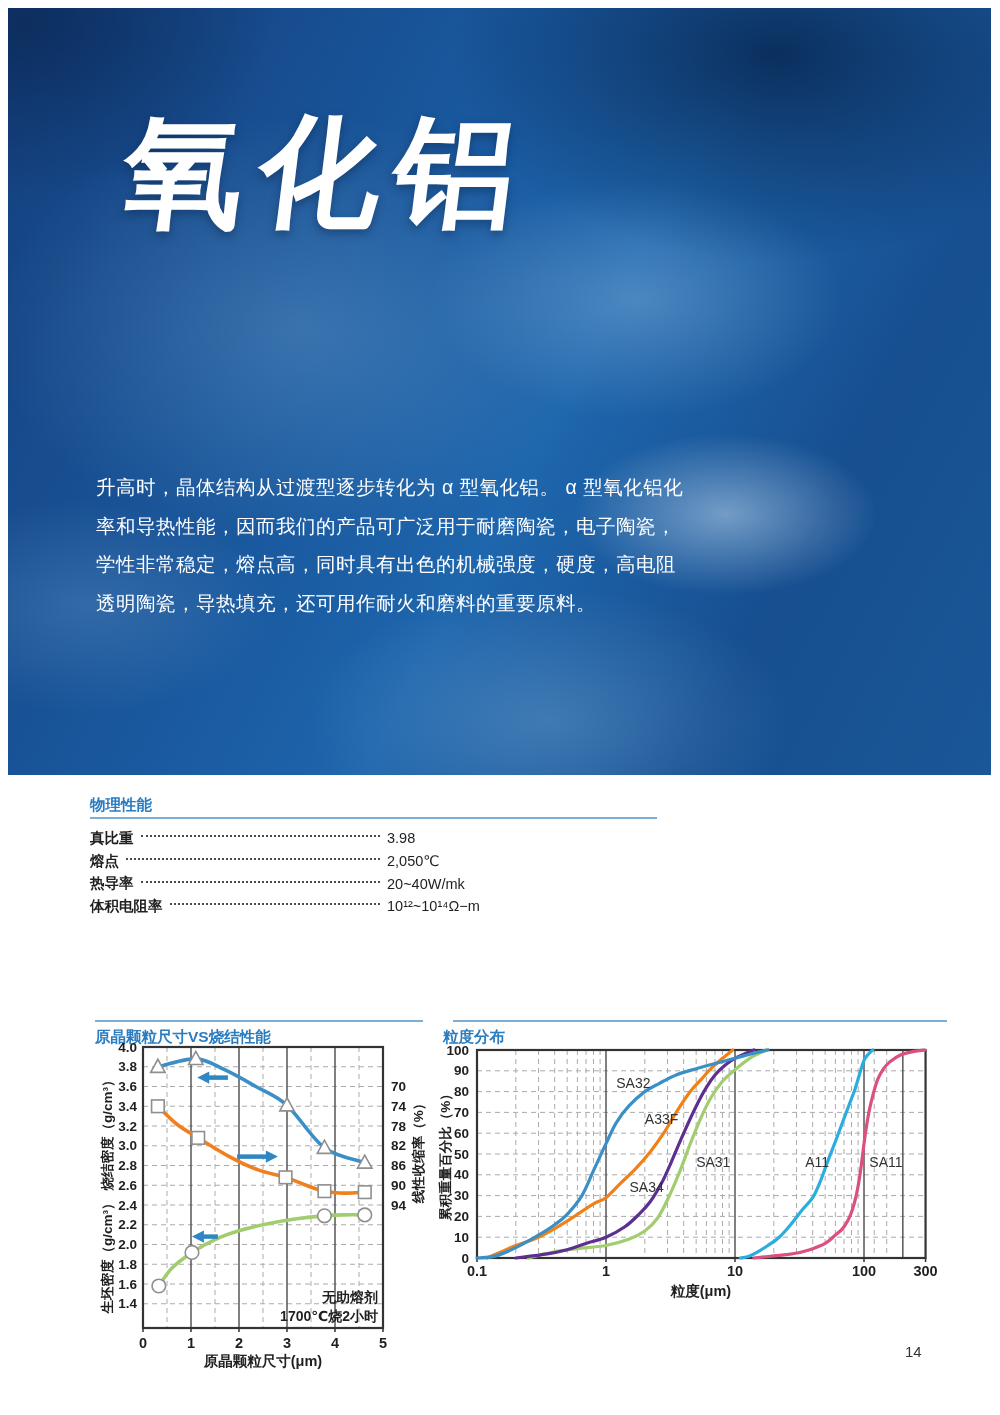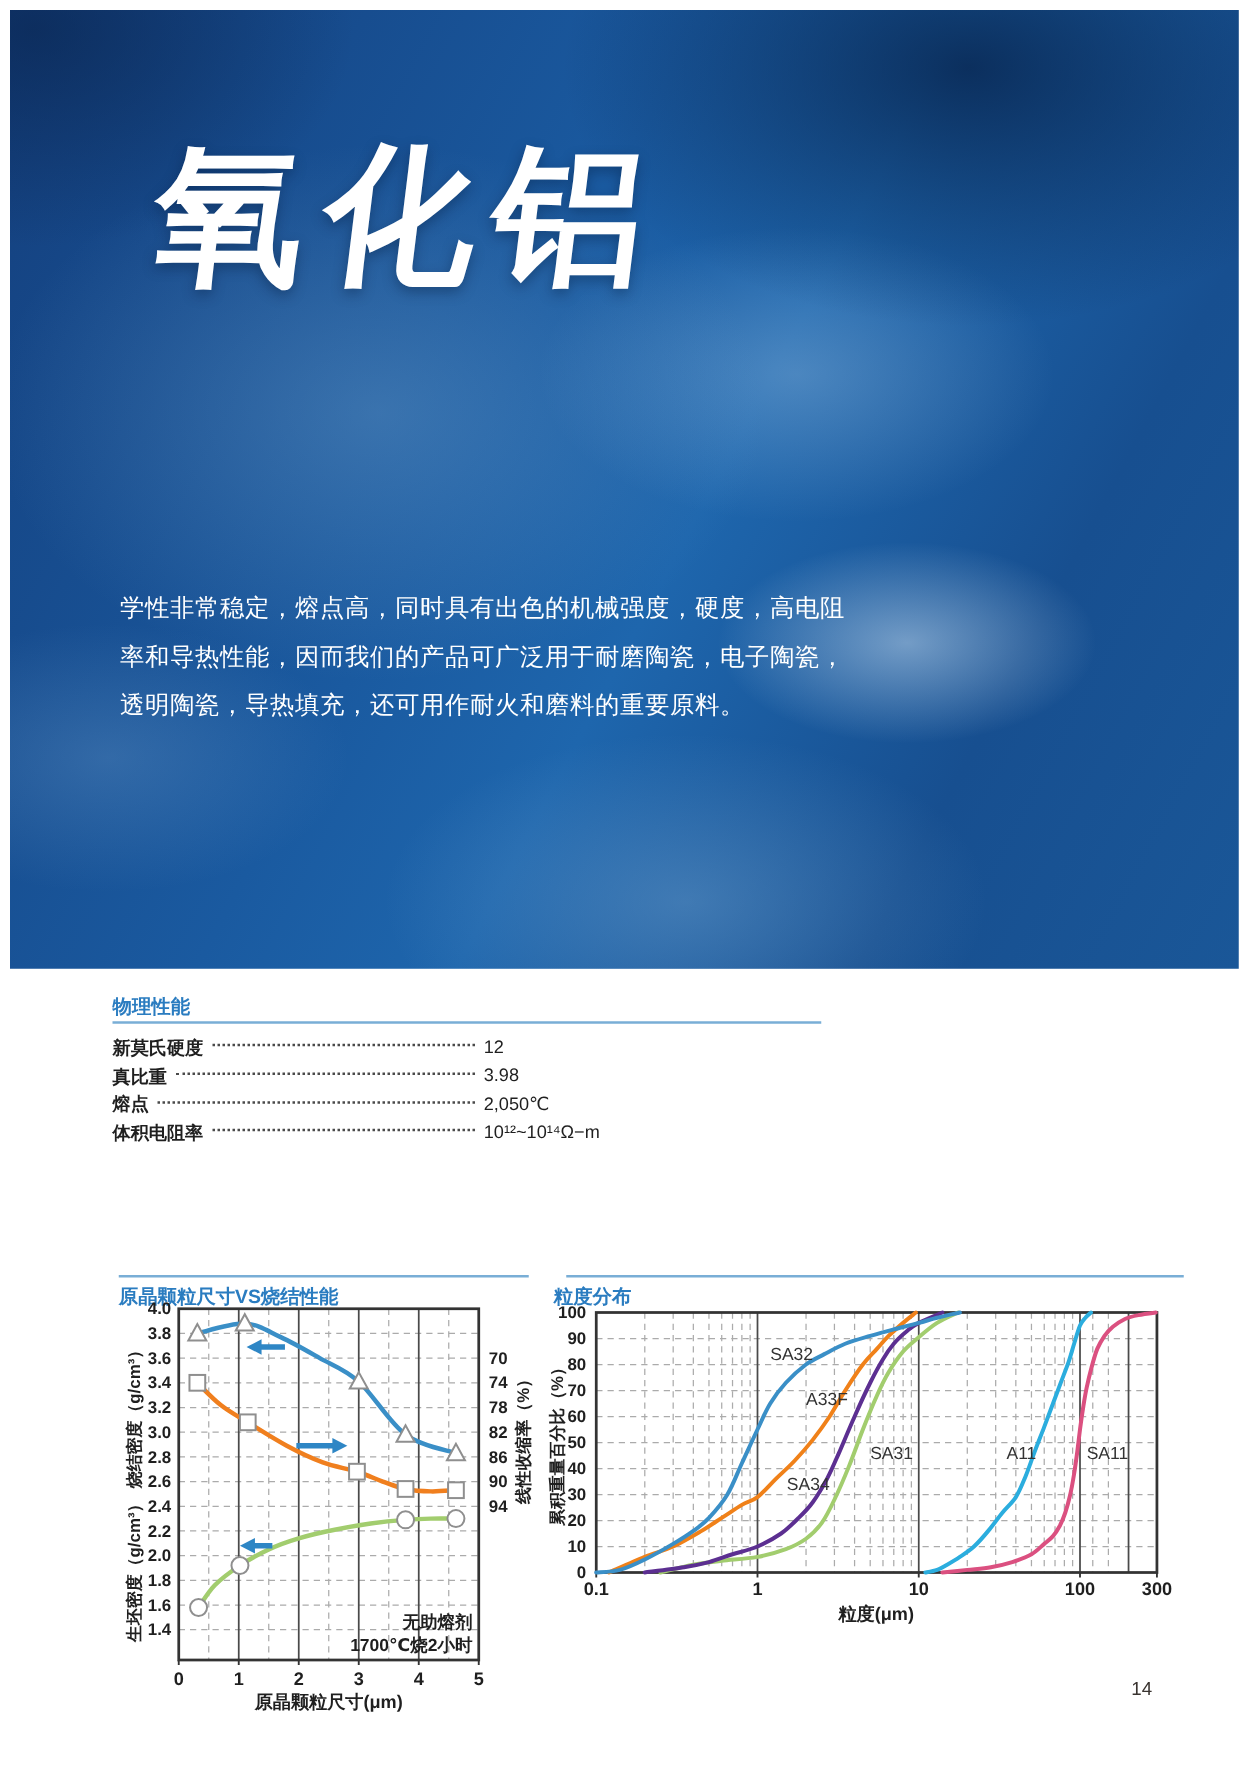--- a/index.html
+++ b/index.html
@@ -35,50 +35,51 @@
   .chartHead{top:995px;margin-top:32px;}
   .pageNum{left:905px;top:1343px;width:50px;font-size:15px;color:#3a3430;}
   svg text{font-family:"Liberation Sans","DejaVu Sans",sans-serif;}
 </style>
 </head>
 <body>
 
 <div class="abs hero">
   <div class="abs heroTitle">氧化铝</div>
   <div class="abs heroPara">
+    <div>升高时，晶体结构从过渡型逐步转化为 α 型氧化铝。 α 型氧化铝化</div>
+    <div>率和导热性能，因而我们的产品可广泛用于耐磨陶瓷，电子陶瓷，</div>
     <div>学性非常稳定，熔点高，同时具有出色的机械强度，硬度，高电阻</div>
-    <div>率和导热性能，因而我们的产品可广泛用于耐磨陶瓷，电子陶瓷，</div>
     <div>透明陶瓷，导热填充，还可用作耐火和磨料的重要原料。</div>
   </div>
 </div>
 
 <div class="abs secHead" style="left:90px;top:795px;">物理性能</div>
 <div class="abs rule" style="left:90px;top:817px;width:567px;"></div>
 
 <div class="abs props">
   <div class="prow">
     <div class="pleft">
-        <span class="plabel">新莫氏硬度</span>
-        <span class="pleader"></span>
-      </div>
-    <span class="pvalue">12</span>
-  </div>
-  <div class="prow">
-    <div class="pleft">
         <span class="plabel">真比重</span>
         <span class="pleader"></span>
       </div>
     <span class="pvalue">3.98</span>
   </div>
   <div class="prow">
     <div class="pleft">
         <span class="plabel">熔点</span>
         <span class="pleader"></span>
       </div>
     <span class="pvalue">2,050℃</span>
+  </div>
+  <div class="prow">
+    <div class="pleft">
+        <span class="plabel">热导率</span>
+        <span class="pleader"></span>
+      </div>
+    <span class="pvalue">20~40W/mk</span>
   </div>
   <div class="prow">
     <div class="pleft">
         <span class="plabel">体积电阻率</span>
         <span class="pleader"></span>
       </div>
     <span class="pvalue">10¹²~10¹⁴Ω−m</span>
   </div>
 </div>
 

